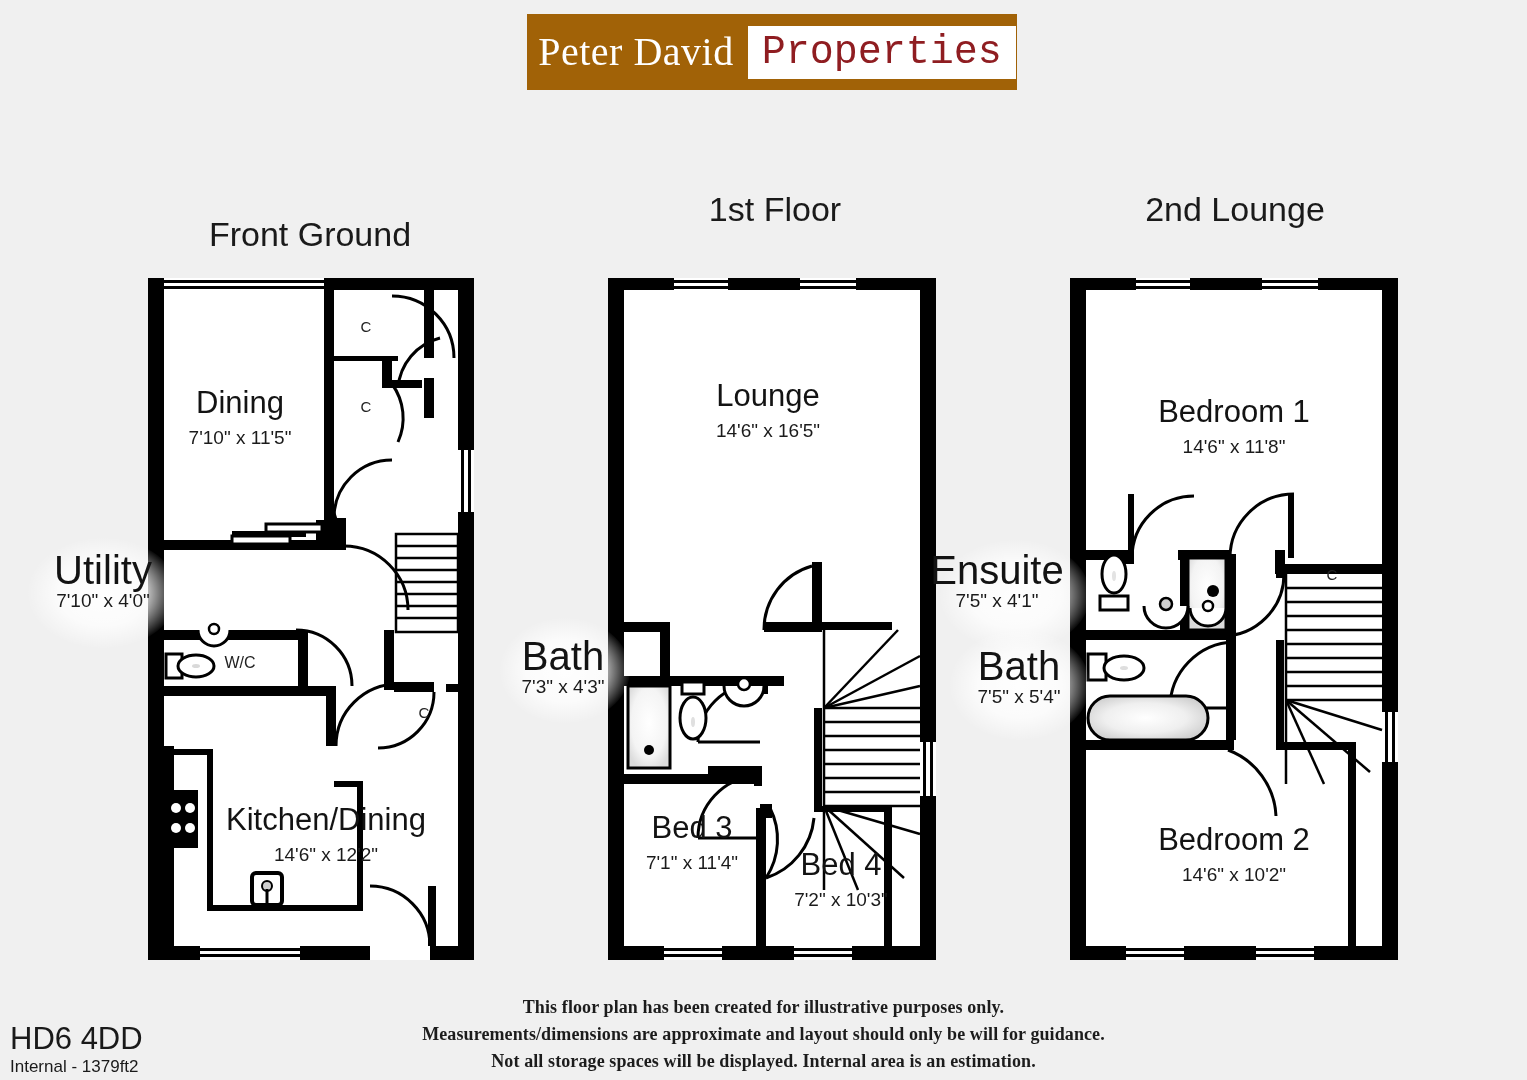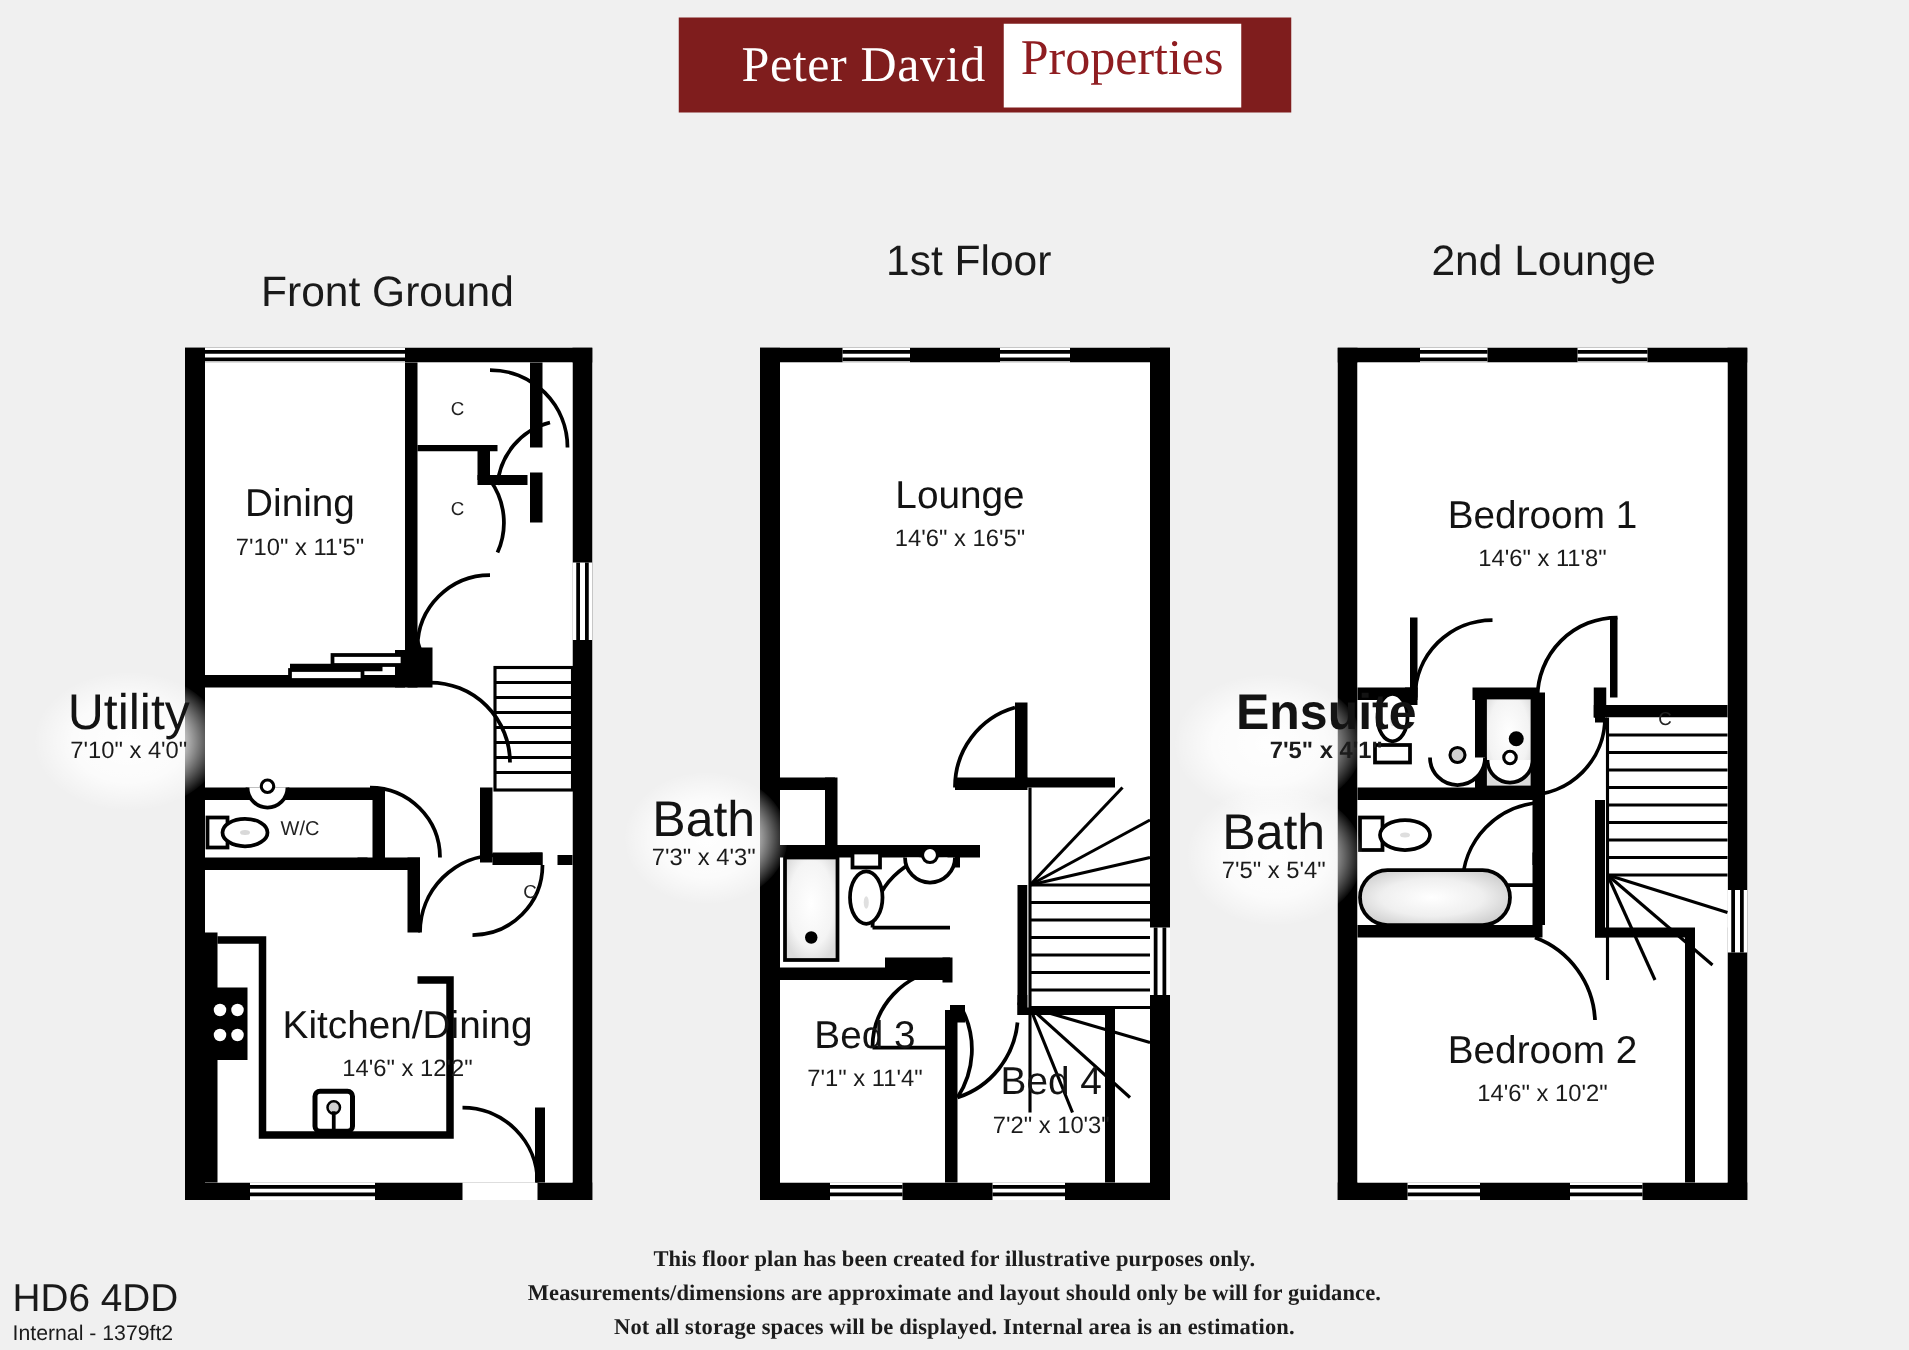--- a/index.html
+++ b/index.html
@@ -7,42 +7,41 @@
     width:1527px;height:1080px;
     background:#f0f0f0;
     font-family:"Liberation Sans", sans-serif;
     position:relative;
     overflow:hidden;
     -webkit-font-smoothing:antialiased;
   }
   
   #logo-box{
     position:absolute;left:527px;top:14px;width:490px;height:76px;
-    background:#7f1d1d;
+    background:#a16207;
     display:flex;align-items:center;justify-content:center;
     box-sizing:border-box;
-    margin-left:16px;
   }
   #logo-inner{
     display:flex;align-items:center;height:56px;
   }
   .logo-word{
     font-family:"Liberation Serif", serif;
     color:#ffffff;
     font-size:40px;
     letter-spacing:0.5px;
     padding:0 14px 0 10px;
     line-height:56px;
   }
   .logo-word2{
-    font-family:Liberation Serif, serif;
+    font-family:Liberation Mono, monospace;
     color:#8f1d21;
     background:#ffffff;
     font-size:40px;
-    padding:3px 14px 16px 14px;
+    padding:3px 14px 2px 14px;
     line-height:48px;
   }
   
   .floor-title{
     position:absolute;
     font-size:34px;
     color:#1a1a1a;
     text-align:center;
     font-weight:400;
     letter-spacing:0px;
@@ -540,21 +539,21 @@
   <text x="262" y="302" font-family="Liberation Sans, sans-serif" font-size="15" fill="#222" text-anchor="middle">C</text>
 
   <text x="164" y="144" font-family="Liberation Sans, sans-serif" font-size="31" fill="#131313" text-anchor="middle">Bedroom 1</text>
   <text x="164" y="175" font-family="Liberation Sans, sans-serif" font-size="19" fill="#1b1b1b" text-anchor="middle">14'6" x 11'8"</text>
 
   <text x="164" y="572" font-family="Liberation Sans, sans-serif" font-size="31" fill="#131313" text-anchor="middle">Bedroom 2</text>
   <text x="164" y="603" font-family="Liberation Sans, sans-serif" font-size="19" fill="#1b1b1b" text-anchor="middle">14'6" x 10'2"</text>
 </svg>
 
 <div class="glow" style="left:940px;top:540px;width:150px;height:110px;"></div>
-<div class="ext-label" style="left:986px;top:552px;width:150px;font-weight:bold;">
+<div class="ext-label" style="left:922px;top:552px;width:150px;">
   <span class="rname">Ensuite</span>
   <span class="rdim">7'5" x 4'1"</span>
 </div>
 
 <div class="glow" style="left:950px;top:630px;width:140px;height:110px;"></div>
 <div class="ext-label" style="left:948px;top:648px;width:142px;">
   <span class="rname">Bath</span>
   <span class="rdim">7'5" x 5'4"</span>
 </div>
 

